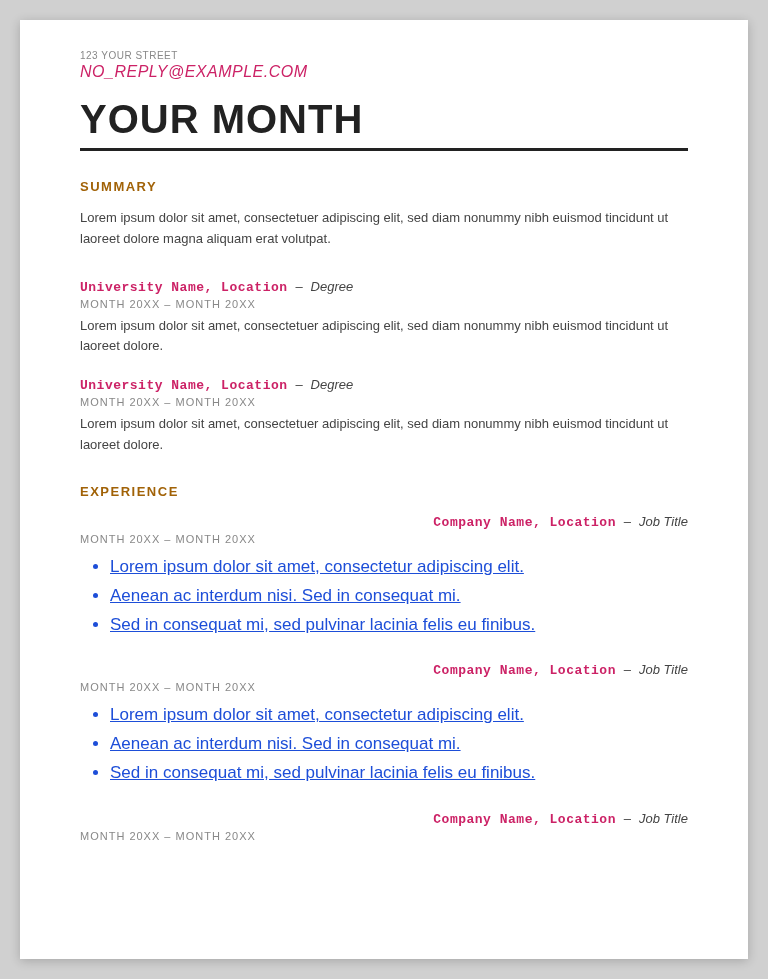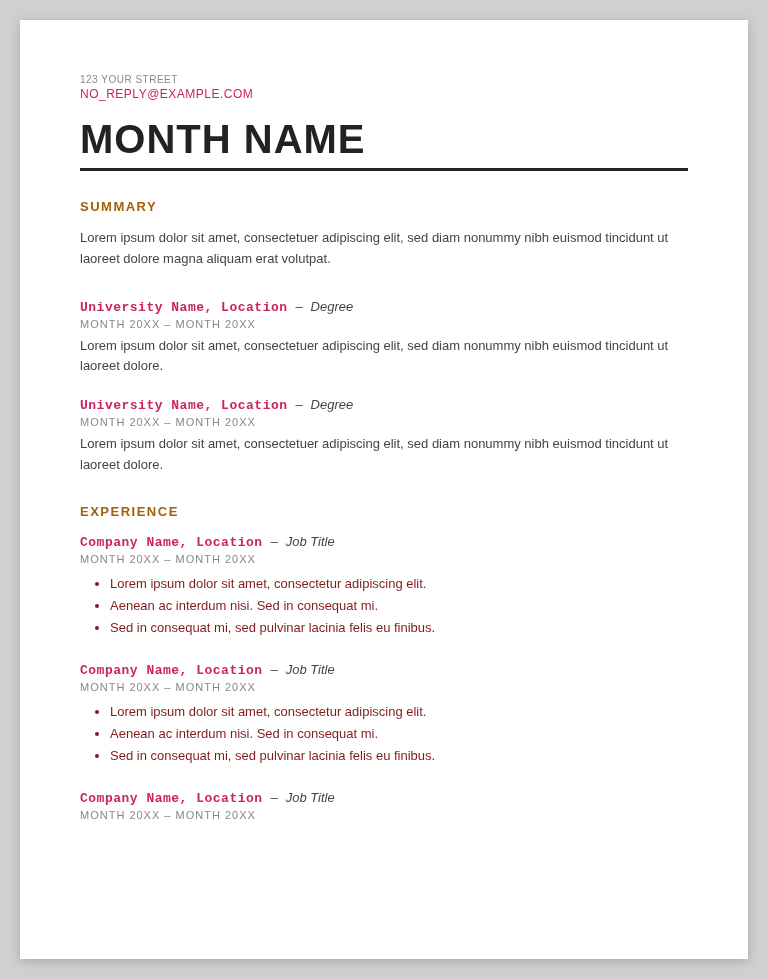--- a/index.html
+++ b/index.html
@@ -14,21 +14,21 @@
       justify-content: center;
       align-items: flex-start;
       padding: 20px;
       font-family: Arial, sans-serif;
     }
 
     .page {
       background: #ffffff;
       width: 728px;
       min-height: 939px;
-      padding: 52px 60px 60px 60px;
+      padding: 28px 60px 60px 60px;
       box-shadow: 0 2px 10px rgba(0,0,0,0.2);
     }
 
     .contact-info {
       margin-bottom: 16px;
     }
 
     .contact-address {
       font-size: 10px;
       color: #888;
@@ -38,24 +38,25 @@
     }
 
     .contact-phone {
       font-size: 10px;
       color: #cc2266;
       text-transform: uppercase;
       letter-spacing: 0.5px;
     }
 
     .contact-email {
-      font-size: 12px;
-      color: #cc2266;
-      text-transform: uppercase;
-      letter-spacing: 0.5px;
+      font-size: 16px;
+      color: #cc2266;
+      text-transform: uppercase;
+      letter-spacing: 0.5px;
+      font-style: italic;
     }
 
     .your-name {
       font-size: 40px;
       font-weight: bold;
       color: #222;
       letter-spacing: 1px;
       margin-bottom: 6px;
     }
 
@@ -130,20 +131,21 @@
       line-height: 1.6;
     }
 
     .exp-entry {
       margin-bottom: 22px;
     }
 
     .exp-title {
       font-size: 14px;
       margin-bottom: 3px;
+      text-align: right;
     }
 
     .exp-title .company-name {
       color: #cc2266;
       font-weight: bold;
       font-family: 'Courier New', monospace;
       font-size: 13px;
       letter-spacing: 0.5px;
     }
 
@@ -168,36 +170,37 @@
       letter-spacing: 1px;
       margin-bottom: 8px;
     }
 
     .exp-bullets {
       list-style: disc;
       padding-left: 30px;
     }
 
     .exp-bullets li {
-      font-size: 13px;
-      color: #7f1d1d;
+      font-size: 17px;
+      color: #1d4ed8;
       line-height: 1.7;
+      text-decoration: underline;
     }
   </style>
 </head>
 <body>
 
 <div class="page">
 
   <div class="contact-info">
     <div class="contact-address">123 YOUR STREET</div>
     <div class="contact-email">NO_REPLY@EXAMPLE.COM</div>
   </div>
 
-  <div class="your-name">MONTH NAME</div>
+  <div class="your-name">YOUR MONTH</div>
   <hr class="name-divider">
 
   <div class="section">
     <div class="section-title">Summary</div>
     <div class="summary-text">Lorem ipsum dolor sit amet, consectetuer adipiscing elit, sed diam nonummy nibh euismod tincidunt ut laoreet dolore magna aliquam erat volutpat.</div>
   </div>
 
   <div class="section">
 
     <div class="edu-entry">

